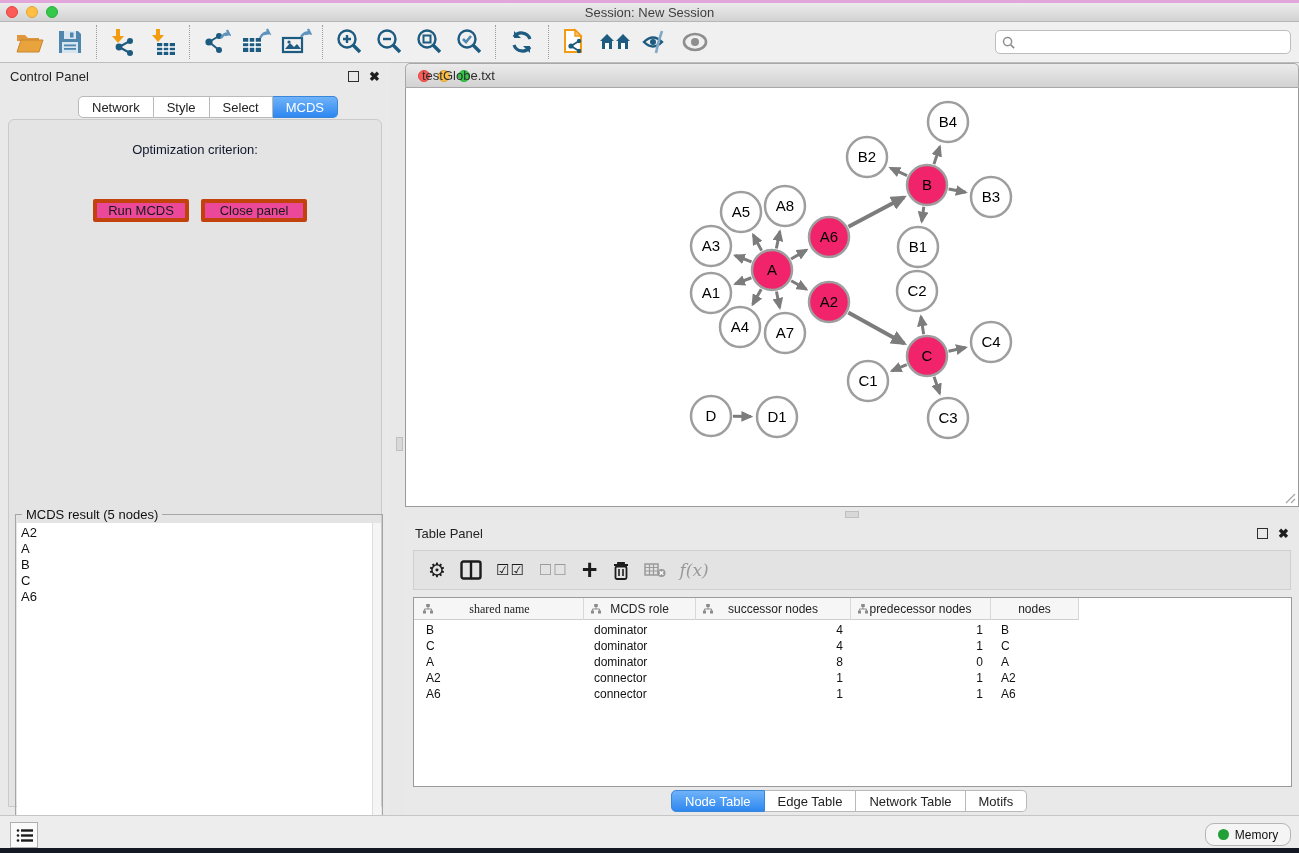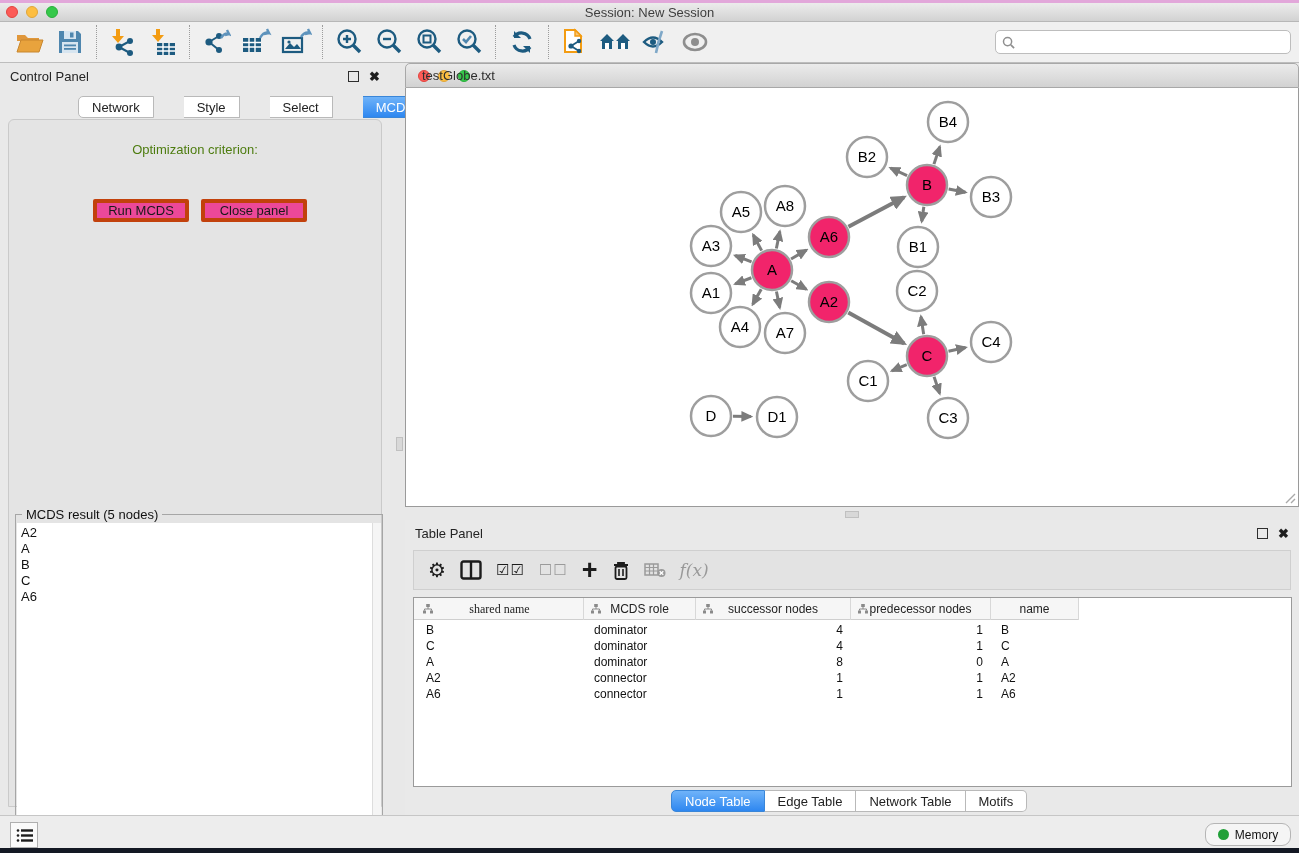--- a/index.html
+++ b/index.html
@@ -31,31 +31,31 @@
     font-family:"Liberation Sans",sans-serif; background:transparent; margin-left:4px; }
 
   
   #control-panel { left:0; top:63px; width:390px; height:752px; background:#E9E9E9; }
   .panel-header { height:26px; display:flex; align-items:center; padding:0 10px;
     font-size:13px; color:#242424; }
   .panel-header .spacer { flex:1; }
   .float-icon { width:11px; height:11px; border:1.5px solid #2E2E2E; display:inline-block;
     margin-right:10px; background:transparent; }
   .close-icon { font-size:13px; font-weight:bold; color:#1E1E1E; line-height:11px; }
-  #cp-tabs { position:absolute; left:78px; top:33px; display:flex;gap:30px; }
+  #cp-tabs { position:absolute; left:78px; top:33px; display:flex; }
   .seg-btn { height:22px; background:#FFFFFF; border:1px solid #B9B9B9; border-left:none;
     font-size:13px; color:#222; display:flex; align-items:center; justify-content:center;
     padding:0 13px; cursor:default; }
   .seg-btn:first-child { border-left:1px solid #B9B9B9; border-radius:5px 0 0 5px; }
   .seg-btn:last-child { border-radius:0 5px 5px 0; }
   .seg-btn.selected { background:linear-gradient(#6FB3F9,#2E87F0); border-color:#3A86D8; color:#fff; }
   #cp-body { position:absolute; left:8px; top:56px; width:374px; height:688px;
     background:#E4E4E4; border:1px solid #CACACA; border-radius:6px 6px 0 0; }
   #opt-label { position:absolute; left:0; width:100%; top:22px; text-align:center;
-    font-size:13px; color:#4d7c0f; }
+    font-size:13px; color:#0f172a; }
   #criterion-select { position:absolute; left:34px; top:44px; width:313px; height:24px;
     background:#fff; border:1px solid #ADADAD; border-radius:4px;
     display:flex; align-items:center; font-size:13px; color:#111; padding-left:8px; }
   #criterion-stepper { position:absolute; right:2px; top:2px; width:17px; height:18px;
     background:linear-gradient(#6FB3F9,#2E87F0); border-radius:3px; color:#fff;
     font-size:7px; line-height:8px; text-align:center; padding-top:2px; }
   .cp-btn { position:absolute; top:79px; height:23px; background:#ec4899;
     border:4px solid #c2410c; border-radius:2px; font-size:13px; color:#1A1A1A;
     display:flex; align-items:center; justify-content:center; }
   #run-btn { left:84px; width:96px; }
@@ -495,21 +495,21 @@
         <div class="dt-hcell" style="left: 437px; width: 140px;">
           <svg class="tree-ic" width="10" height="10" viewBox="0 0 10 10">
             <rect x="3.2" y="0" width="3.6" height="3" fill="#8A8A8A"></rect>
             <rect x="0" y="6.5" width="3" height="3" fill="#8A8A8A"></rect>
             <rect x="7" y="6.5" width="3" height="3" fill="#8A8A8A"></rect>
             <path d="M5 3 v2 M1.5 6.5 v-1.5 h7 v1.5" stroke="#8A8A8A" fill="none"></path>
           </svg>
           <span>predecessor nodes</span>
         </div>
         <div class="dt-hcell" style="left: 577px; width: 88px;">
-          <span>name</span>
+          <span>nodes</span>
         </div>
       </div>
     <div id="dt-rows">
         <div class="dt-row" style="top: 24px;">
           <div class="dt-cell" style="left: 2px; width: 168px; padding-left: 10px;">B</div>
           <div class="dt-cell" style="left: 170px; width: 112px; padding-left: 10px;">dominator</div>
           <div class="dt-cell" style="left: 282px; width: 155px; text-align: right; padding-right: 8px;">4</div>
           <div class="dt-cell" style="left: 437px; width: 140px; text-align: right; padding-right: 8px;">1</div>
           <div class="dt-cell" style="left: 577px; width: 88px; padding-left: 10px;">B</div>
         </div>

